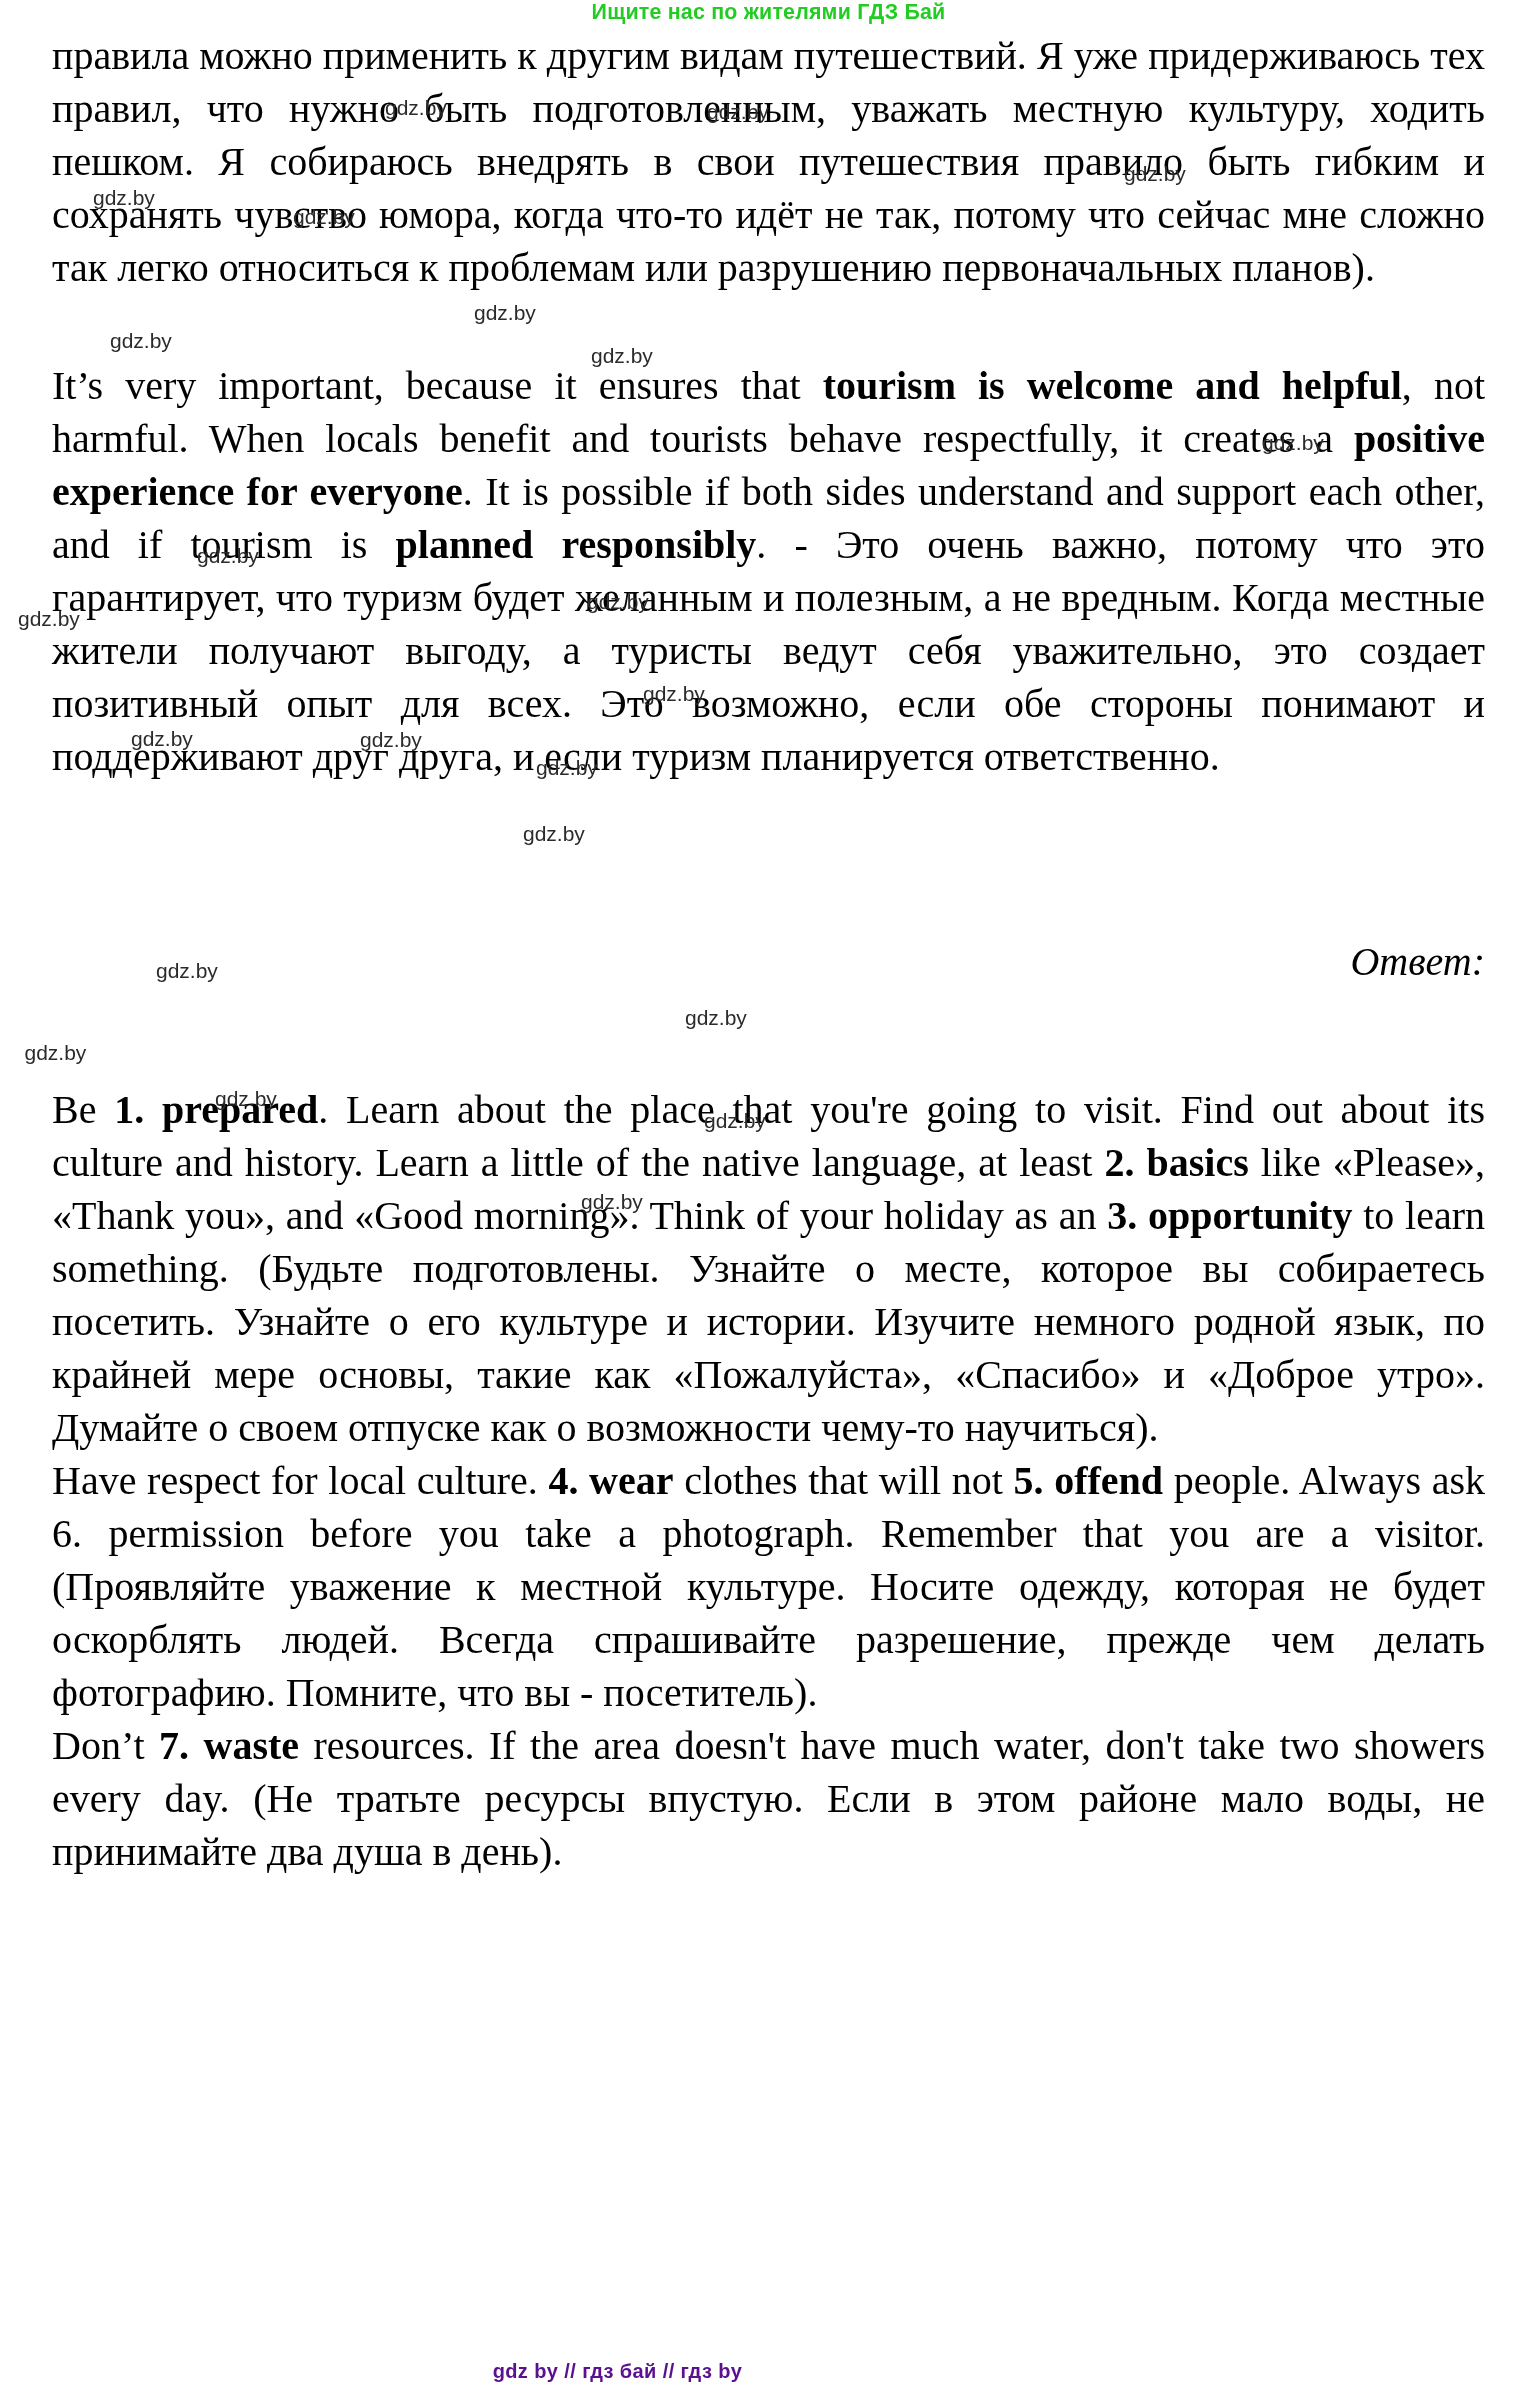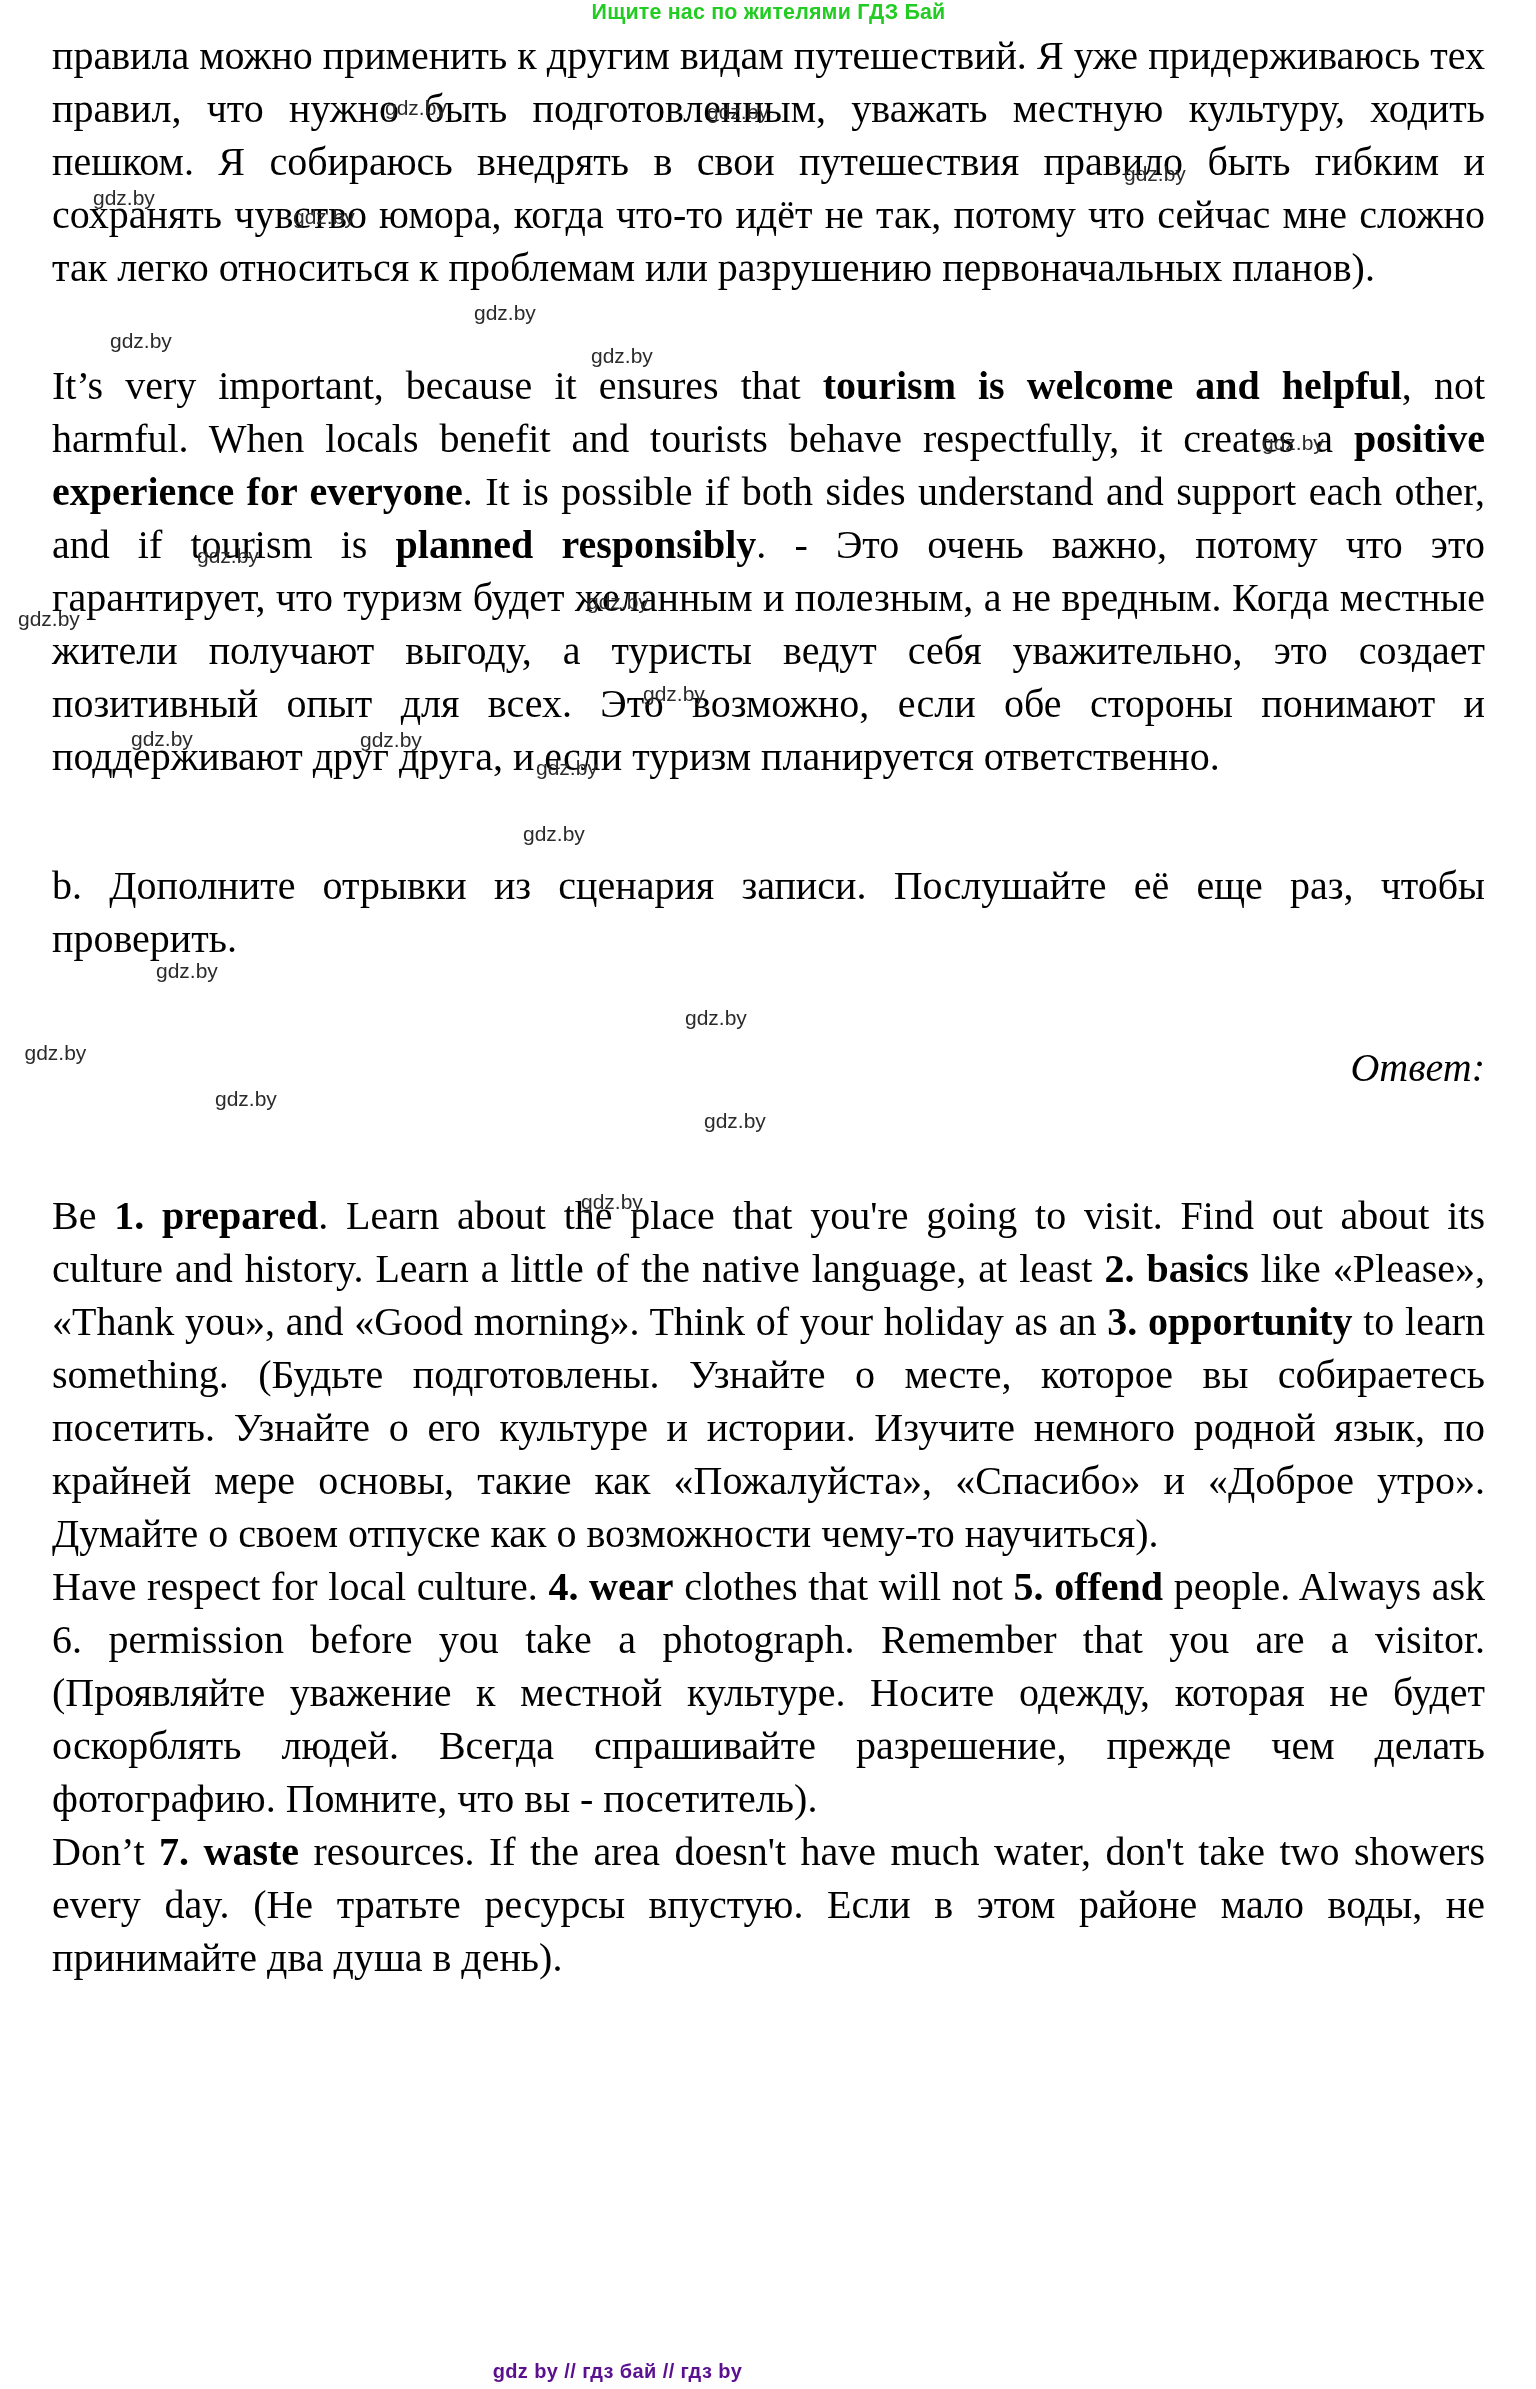--- a/index.html
+++ b/index.html
@@ -100,21 +100,20 @@
 
 
     <div class="gap-m"></div>
 
     <p class="par">
       <span>It’s very important, because it ensures that </span><b>tourism is welcome and helpful</b><span>, not harmful. When locals benefit and tourists behave respectfully, it creates a </span><b>positive experience for everyone</b><span>. It is possible if both sides understand and support each other, and if tourism is </span><b>planned responsibly</b><span>. - Это очень важно, потому что это гарантирует, что туризм будет желанным и полезным, а не вредным. Когда местные жители получают выгоду, а туристы ведут себя уважительно, это создает позитивный опыт для всех. Это возможно, если обе стороны понимают и поддерживают друг друга, и если туризм планируется ответственно.</span>
     </p>
 
     <div class="gap-l"></div>
 
-    <p class="par">b. Дополните отрывки из сценария записи. Послушайте её еще раз, чтобы проверить.</p>
 
     <div class="gap-l"></div>
 
     <p class="par nojust">Ответ:</p>
 
     <div class="gap-xl"></div>
 
     <p class="par">
       <span>Be </span><b>1. prepared</b><span>. Learn about the place that you're going to visit. Find out about its culture and history. Learn a little of the native language, at least </span><b>2. basics</b><span> like «Please», «Thank you», and «Good morning». Think of your holiday as an </span><b>3. opportunity</b><span> to learn something. (Будьте подготовлены. Узнайте о месте, которое вы собираетесь посетить. Узнайте о его культуре и истории. Изучите немного родной язык, по крайней мере основы, такие как «Пожалуйста», «Спасибо» и «Доброе утро». Думайте о своем отпуске как о возможности чему-то научиться).</span>
     </p>

